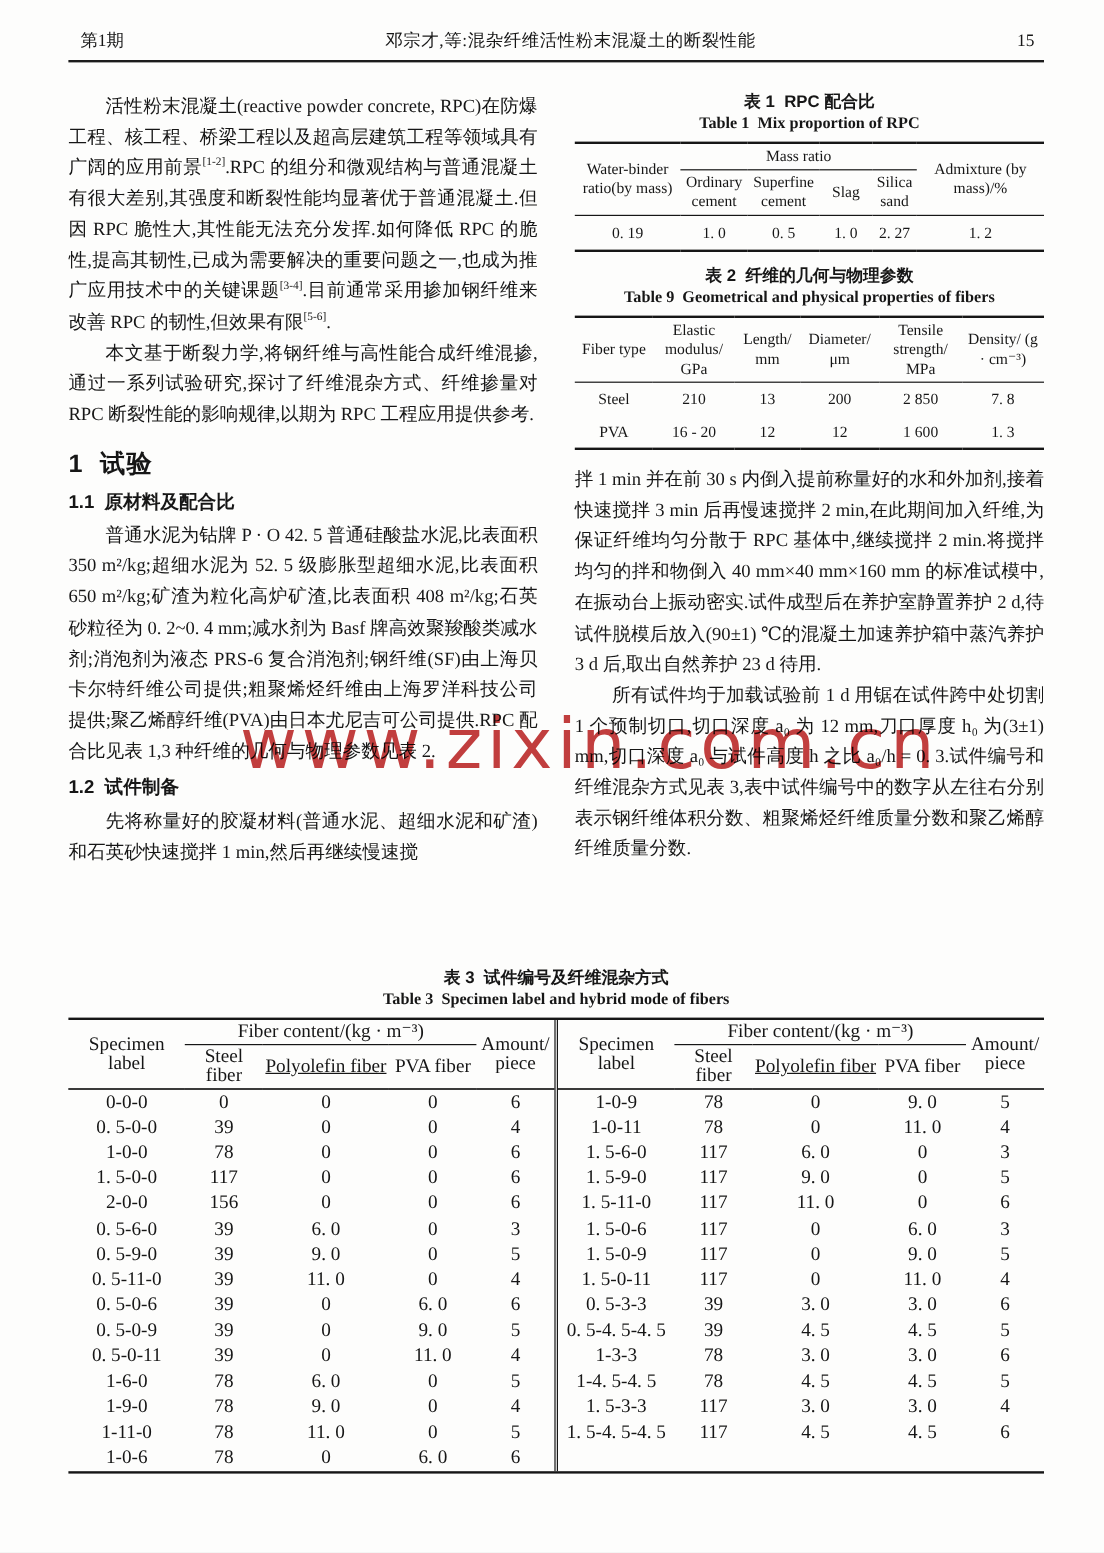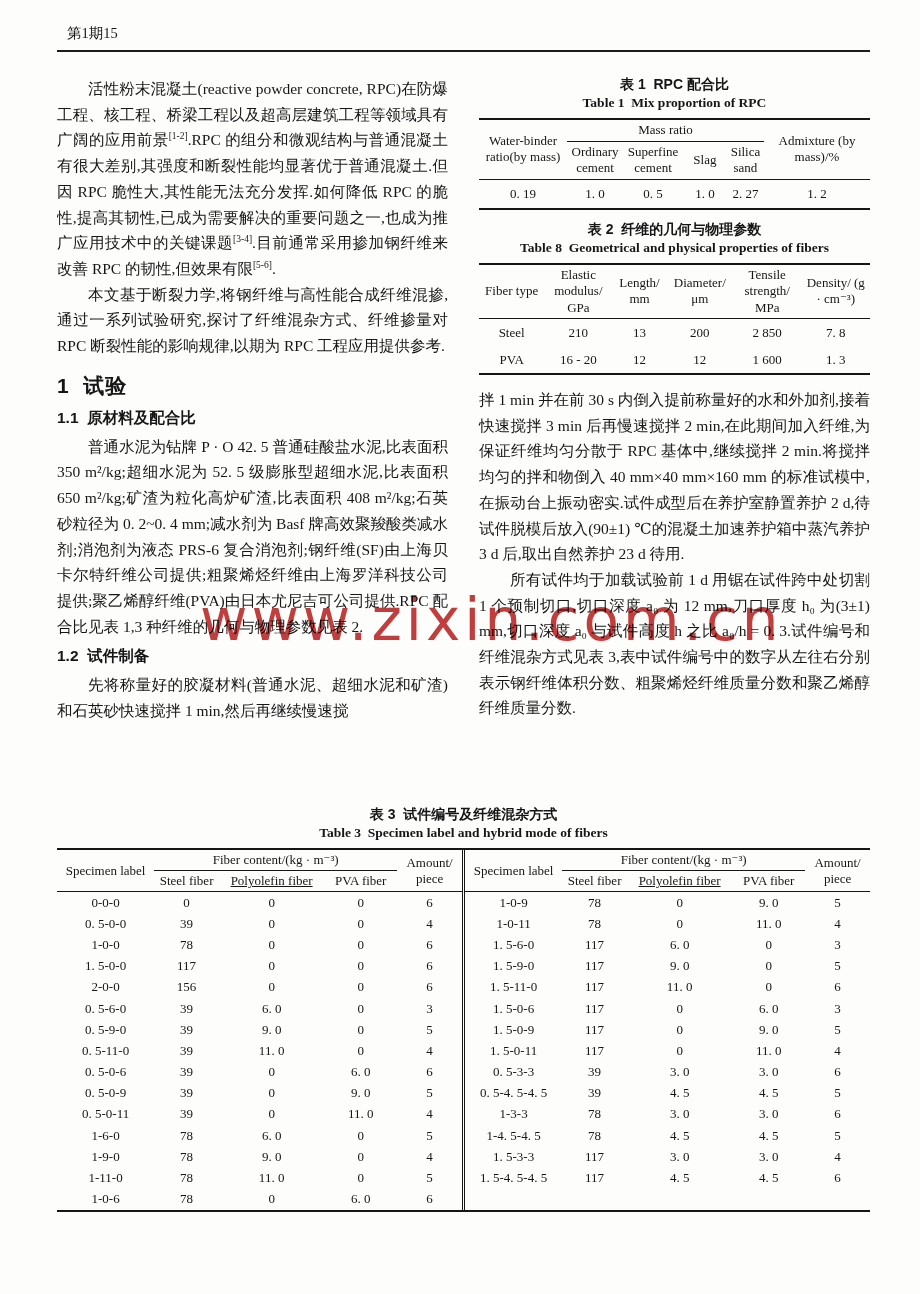--- a/index.html
+++ b/index.html
@@ -46,37 +46,38 @@
   .t1 th.wb{width:84px;} .t1 th.adm{width:102px;} .t1 th.slag{width:40px;}
   .t2 td{padding:5.5px 2px;}
   .t2 th.ft{width:74px;} .t2 th.em{width:70px;} .t2 th.len{width:54px;}
   .t2 th.dia{width:66px;} .t2 th.ts{width:72px;} .t2 th.den{width:72px;}
   .t2{margin-bottom:12px;}
 
   .t3block{margin-top:6px;}
   .t3wrap{display:flex;border-top:2.4px solid #161616;border-bottom:2.4px solid #161616;}
   .t3half{flex:1;min-width:0;}
   .t3half.first{border-right:3px double #161616;}
-  .t3{font-size:13px;}
+  .t3{font-size:16px;}
   .t3 thead{border-bottom:1.4px solid #161616;}
   .t3 th{font-weight:normal;text-align:center;padding:2px 2px;line-height:16px;vertical-align:middle;}
   .t3 th.fc{border-bottom:1px solid #161616;}
   .t3 th.spec{width:24%;} .t3 th.steel{width:16%;} .t3 th.poly{width:26%;text-decoration:underline;}
   .t3 th.pva{width:18%;margin-top:20px;} .t3 th.amt{width:16%;}
   .t3 td{text-align:center;padding:2.6px 2px;line-height:16px;}
 </style>
 </head>
 <body>
 
 <div class="page">
   <div class="watermark">www.zixin.com.cn</div>
 
   <div class="content">
     <header class="pagehead">
       <span>第1期</span>
+      <span class="htitle">邓宗才,等:混杂纤维活性粉末混凝土的断裂性能</span>
       <span>15</span>
     </header>
     <div class="rule"></div>
 
     <div class="cols">
       <div class="col">
         <p class="body ind"><span>活性粉末混凝土(reactive powder concrete, RPC)在防爆工程、核工程、桥梁工程以及超高层建筑工程等领域具有广阔的应用前景</span><sup>[1-2]</sup><span>.RPC 的组分和微观结构与普通混凝土有很大差别,其强度和断裂性能均显著优于普通混凝土.但因 RPC 脆性大,其性能无法充分发挥.如何降低 RPC 的脆性,提高其韧性,已成为需要解决的重要问题之一,也成为推广应用技术中的关键课题</span><sup>[3-4]</sup><span>.目前通常采用掺加钢纤维来改善 RPC 的韧性,但效果有限</span><sup>[5-6]</sup><span>.</span></p>
         <p class="body ind">本文基于断裂力学,将钢纤维与高性能合成纤维混掺,通过一系列试验研究,探讨了纤维混杂方式、纤维掺量对 RPC 断裂性能的影响规律,以期为 RPC 工程应用提供参考.</p>
         <h2 class="h1">1  试验</h2>
         <h3 class="h2">1.1  原材料及配合比</h3>
@@ -111,21 +112,21 @@
                 <td>0. 5</td>
                 <td>1. 0</td>
                 <td>2. 27</td>
                 <td>1. 2</td>
               </tr>
             </tbody>
         </table>
 
         <div class="tcap">
           <div class="capzh">表 2  纤维的几何与物理参数</div>
-          <div class="capen">Table 8  Geometrical and physical properties of fibers</div>
+          <div class="capen">Table 9  Geometrical and physical properties of fibers</div>
         </div>
         <table class="booktab t2">
           <thead>
             <tr>
               <th class="ft">Fiber type</th>
               <th class="em">Elastic modulus/ GPa</th>
               <th class="len">Length/ mm</th>
               <th class="dia">Diameter/ μm</th>
               <th class="ts">Tensile strength/ MPa</th>
               <th class="den">Density/ (g · cm⁻³)</th>

